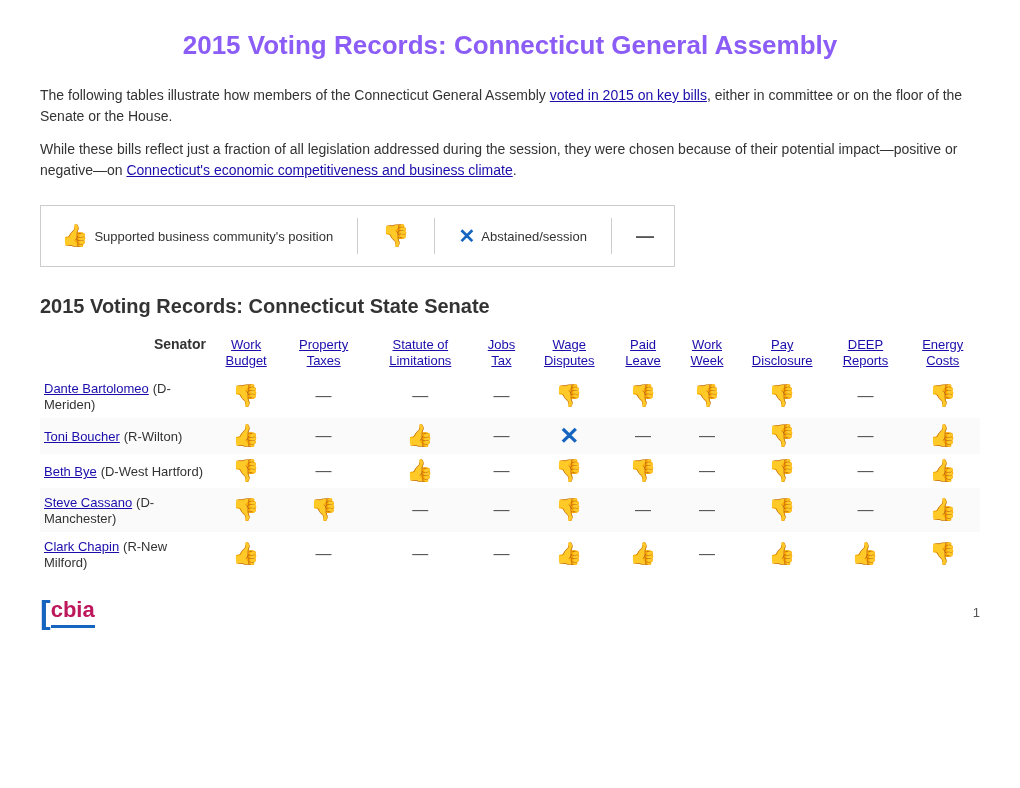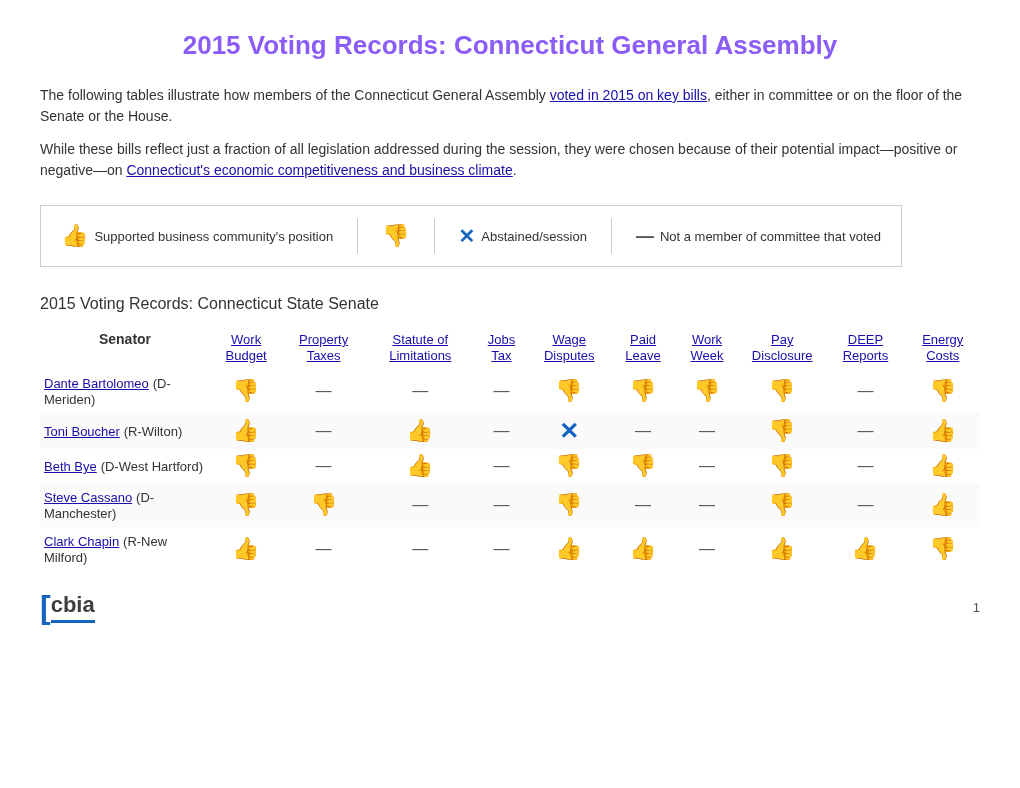--- a/index.html
+++ b/index.html
@@ -48,22 +48,22 @@
     .legend-divider {
       width: 1px;
       height: 36px;
       background: #ccc;
     }
     .thumb-up { color: #4caf50; font-size: 22px; }
     .thumb-down { color: #e53935; font-size: 22px; }
     .x-mark { color: #1565c0; font-size: 20px; font-weight: bold; }
     .dash-mark { color: #555; font-size: 18px; font-weight: bold; }
     .section-title {
-      font-size: 16px;
-      font-weight: normal;
+      font-size: 20px;
+      font-weight: bold;
       margin-bottom: 12px;
     }
     table {
       width: 100%;
       border-collapse: collapse;
       margin-bottom: 20px;
     }
     th, td {
       text-align: center;
       padding: 6px 4px;
@@ -78,21 +78,21 @@
     }
     th a {
       color: #1a0dab;
       text-decoration: underline;
       font-size: 13px;
       font-weight: normal;
     }
     th.header-label {
       font-weight: bold;
       font-size: 14px;
-      text-align: center;
+      text-align: right;
     }
     tr:nth-child(even) td { background: #fafafa; }
     tr:nth-child(odd) td { background: #fff; }
     td a {
       color: #1a0dab;
       text-decoration: underline;
       font-size: 13px;
     }
     td .senator-party {
       color: #333;
@@ -119,21 +119,21 @@
     }
     .logo-bracket {
       font-size: 32px;
       font-weight: bold;
       color: #1565c0;
       line-height: 1;
     }
     .logo-text {
       font-size: 22px;
       font-weight: bold;
-      color: #404040;
+      color: #be185d;
     }
     .logo-underline {
       border-bottom: 3px solid #1565c0;
       padding-bottom: 2px;
     }
     .page-num {
       font-size: 13px;
       color: #555;
     }
   </style>
@@ -160,21 +160,20 @@
     <span class="thumb-down">👎</span>
   </div>
   <div class="legend-divider"></div>
   <div class="legend-item">
     <span class="x-mark">✕</span>
     <span>Abstained/session</span>
   </div>
   <div class="legend-divider"></div>
   <div class="legend-item">
     <span class="dash-mark">—</span>
-    <span>Not a member of committee that voted</span>
   </div>
 </div>
 
 <div class="section-title">2015 Voting Records: Connecticut State Senate</div>
 
 <table>
   <thead>
     <tr id="header-row">
       <th class="senator-col header-label">Senator</th>
     <th><a href="#">Work Budget</a></th>

